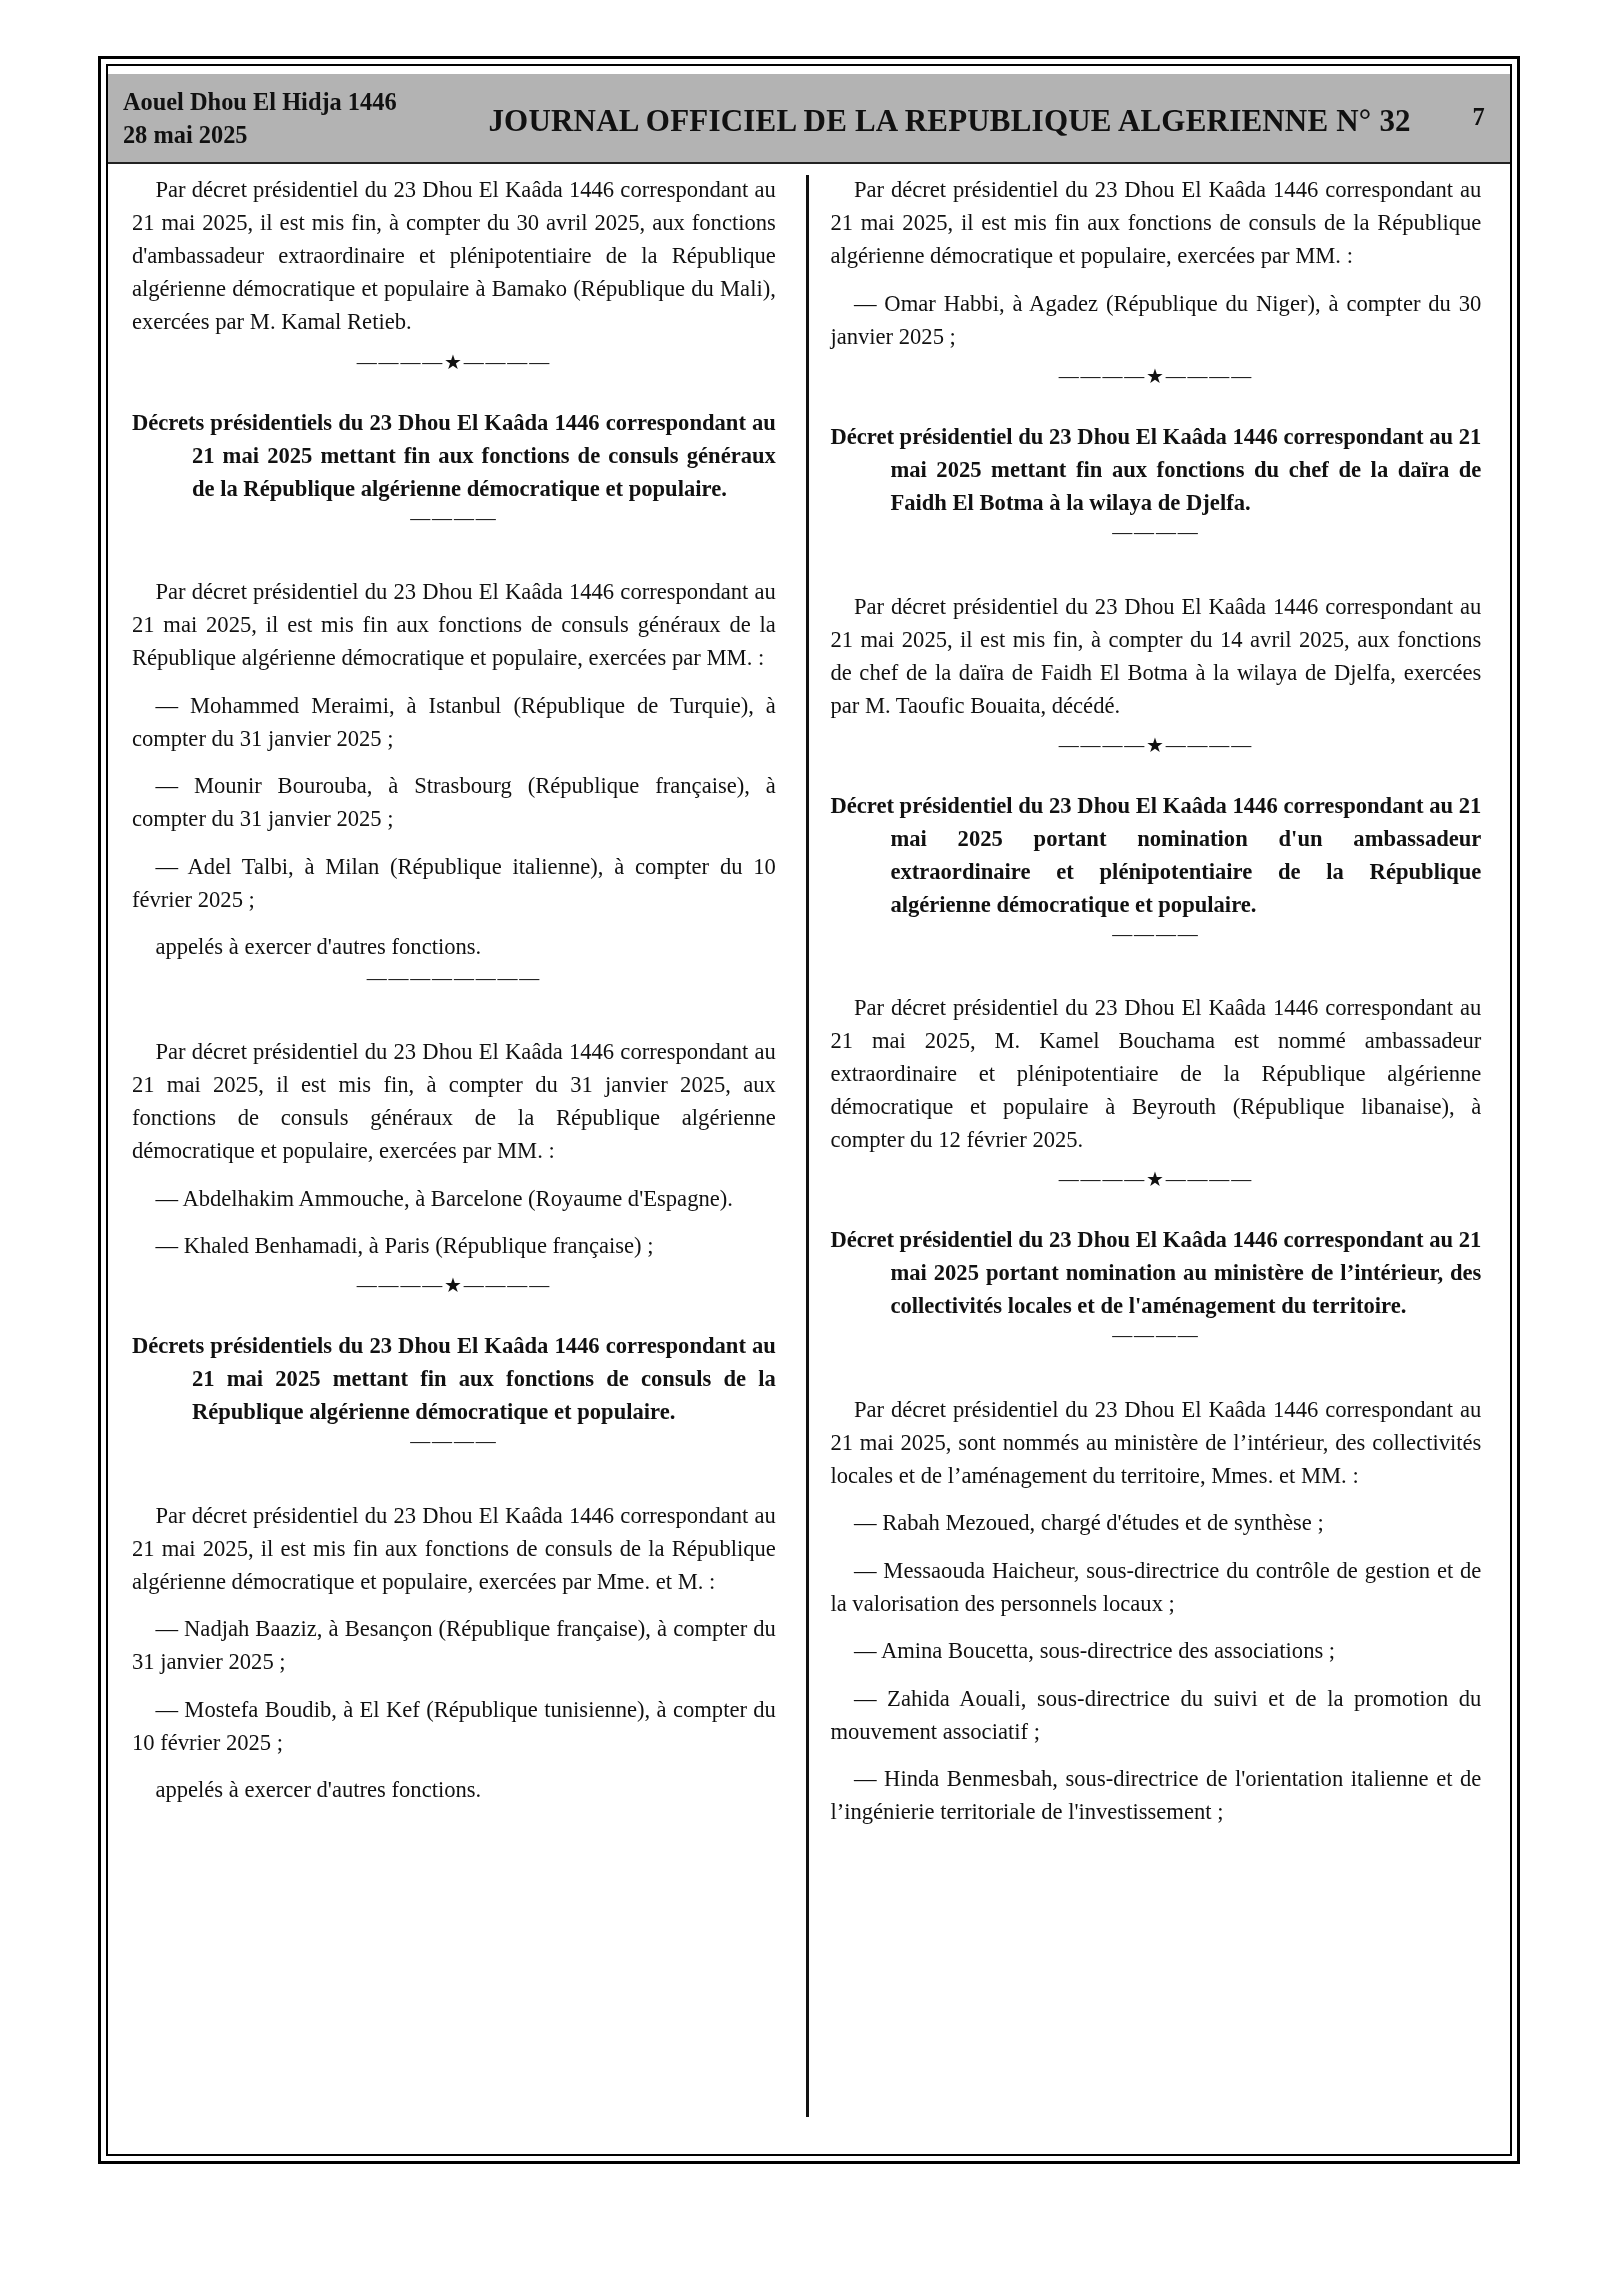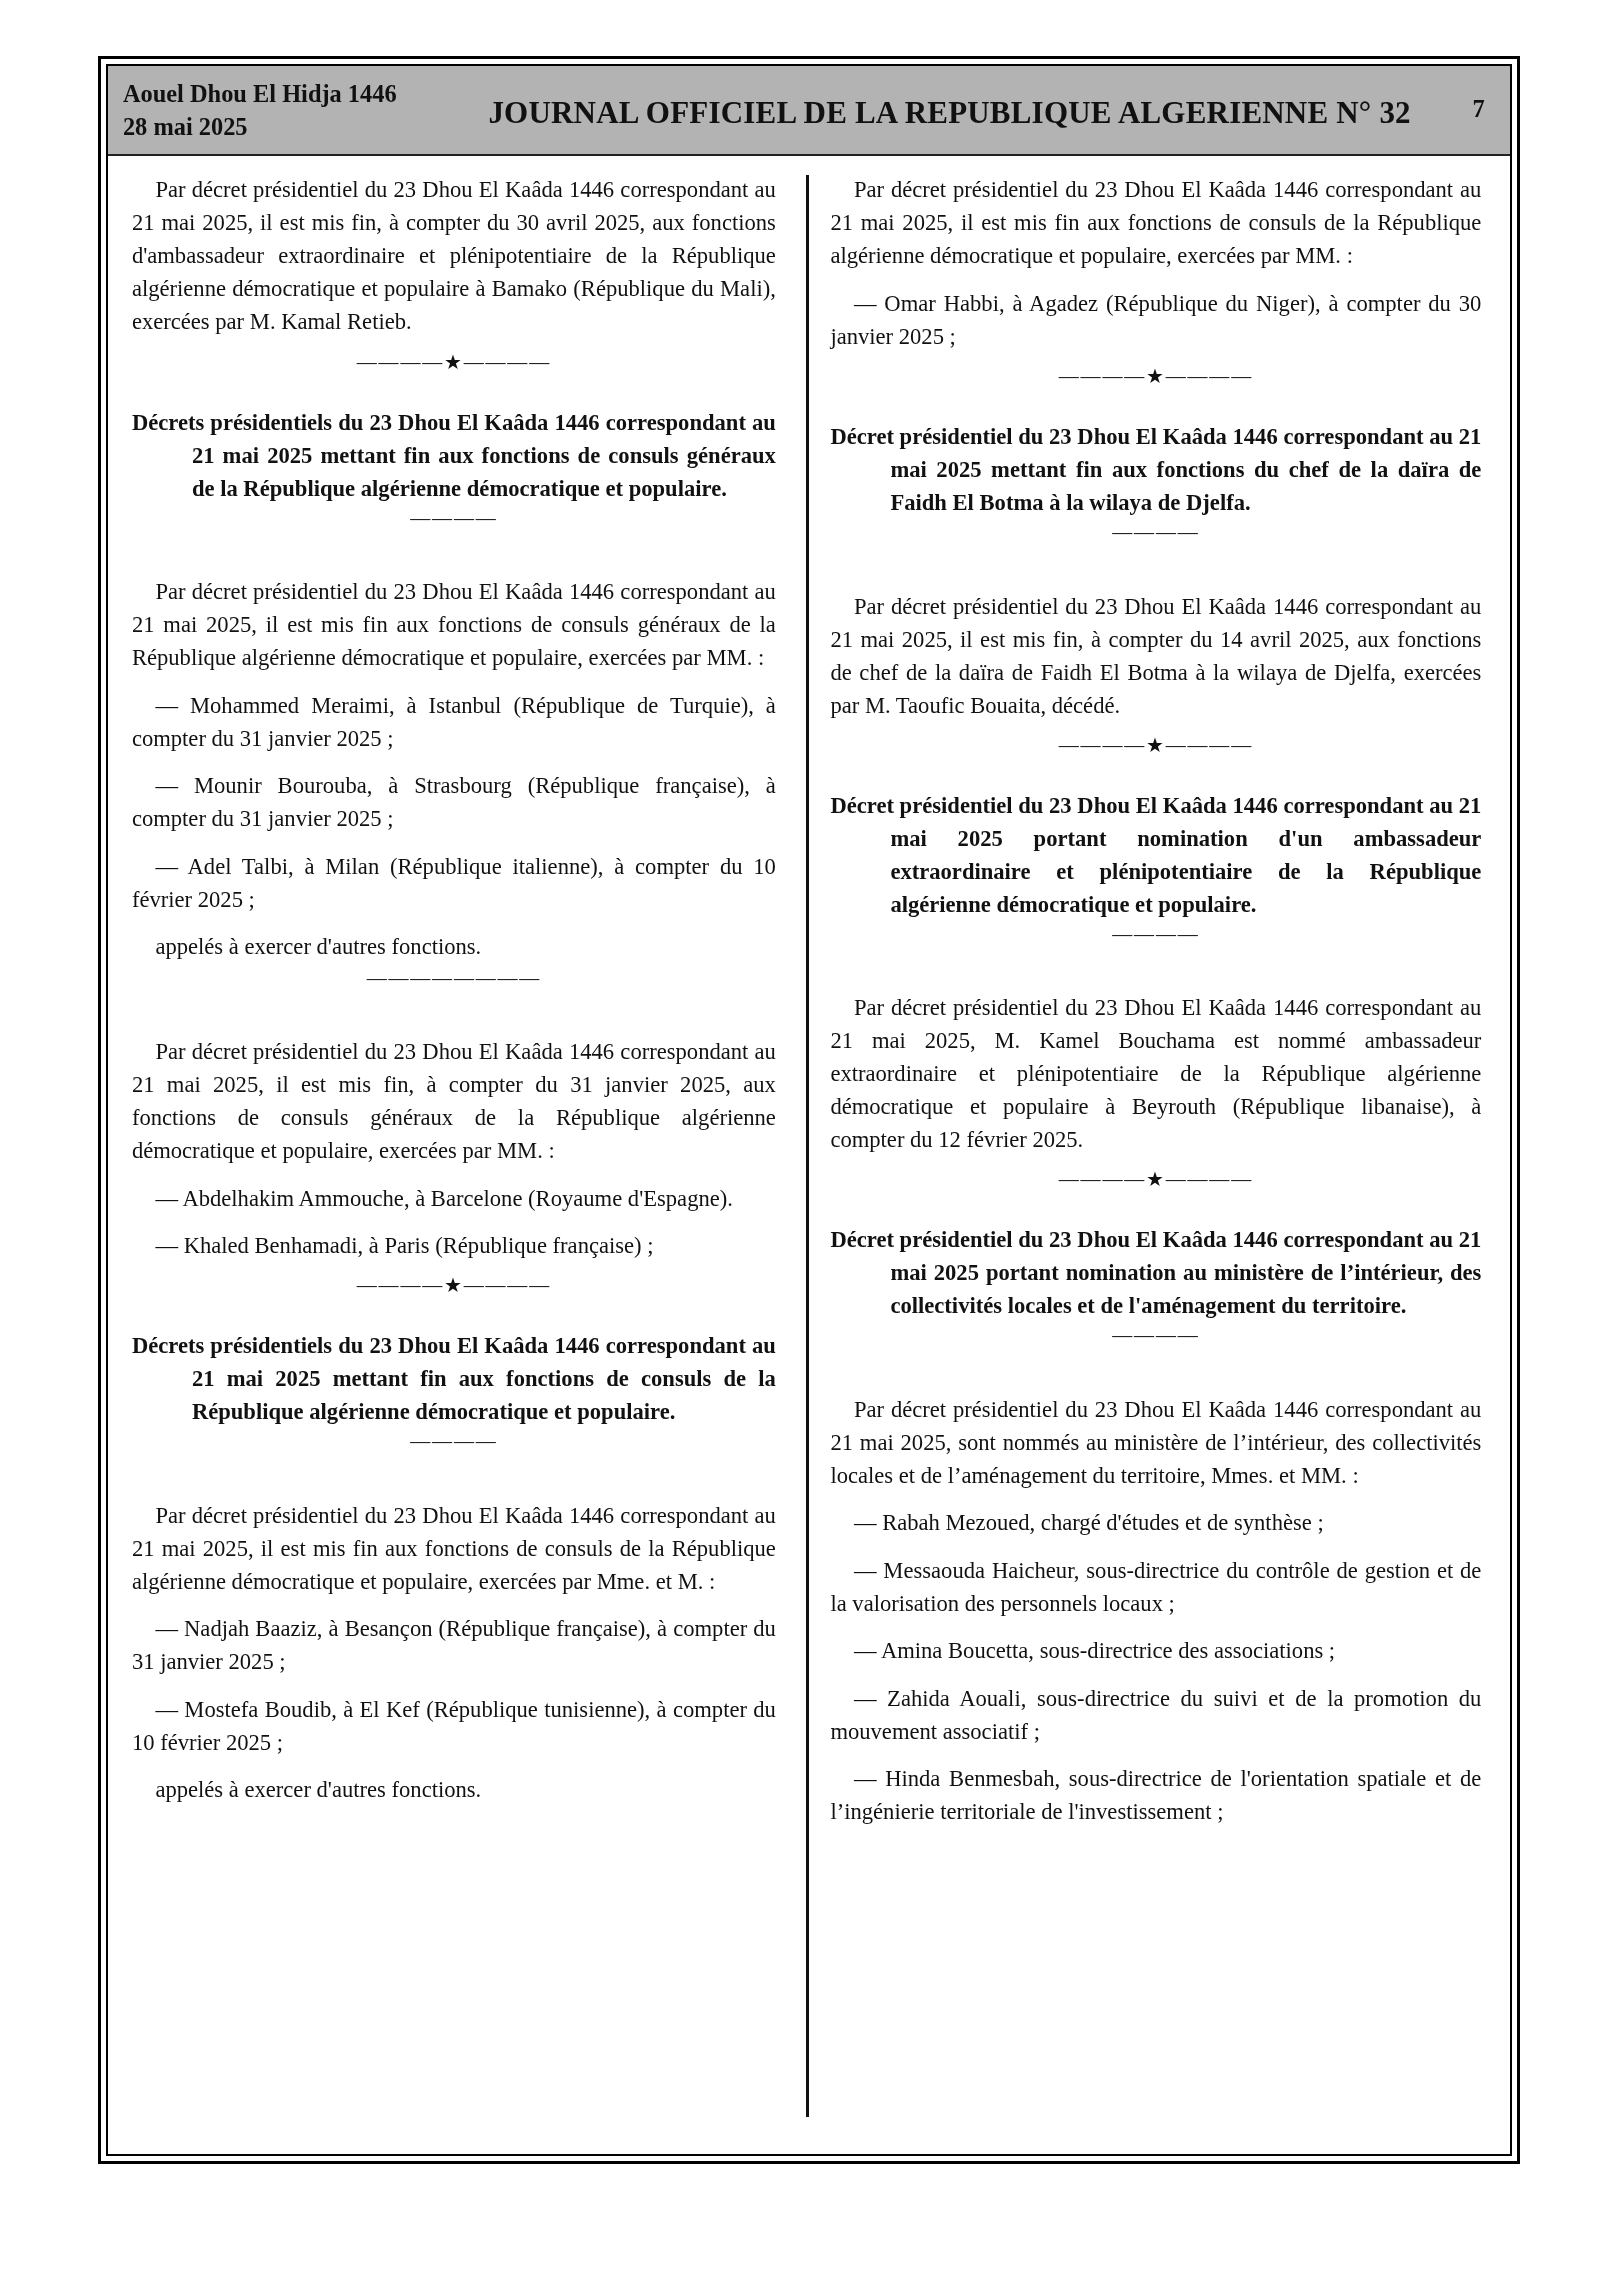--- a/index.html
+++ b/index.html
@@ -1,19 +1,19 @@
 <!DOCTYPE html>
 <html style="font-size:14.5px"><head>
 <meta charset="utf-8">
 <style>
   html, body { margin:0; padding:0; background:#fff; }
   body { width:1615px; height:2285px; position:relative; font-family:"Liberation Serif", serif; color:#111; }
   .outer { position:absolute; left:98px; top:56px; width:1422px; height:2108px; border:3.6px solid #000; box-sizing:border-box; }
   .inner { position:absolute; left:5.4px; top:5.4px; right:5.4px; bottom:5.4px; border:2.7px solid #000; box-sizing:border-box; }
-  .header { position:absolute; left:0; top:0; right:0; height:90px; background:#b3b3b3; border-bottom:2.7px solid #222; box-sizing:border-box; font-weight:bold; }
+  .header { position:absolute; left:0; top:8px; right:0; height:90px; background:#b3b3b3; border-bottom:2.7px solid #222; box-sizing:border-box; font-weight:bold; }
   .hdr-left { position:absolute; left:14.5px; top:11px; font-size:24.4px; line-height:33px; }
   .hdr-title { position:absolute; left:380px; top:29px; font-size:31px; letter-spacing:0.2px; }
   .hdr-page { position:absolute; right:25px; top:29px; font-size:24.4px; }
   .col { position:absolute; top:107px; width:644px; font-size:22.6px; line-height:33px; }
   .col.left { left:23.5px; }
   .col.right { left:722px; width:651px; }
   .divider { position:absolute; left:698px; top:109px; width:2.7px; height:1942px; background:#111; }
   p { margin:0 0 14.5px 0; text-align:justify; text-align-last:left; }
   p.para { text-indent:23.5px; }
   p.item { text-indent:23.5px; }
@@ -79,17 +79,17 @@
       <p class="para">Par décret présidentiel du 23 Dhou El Kaâda 1446 correspondant au 21 mai 2025, M. Kamel Bouchama est nommé ambassadeur extraordinaire et plénipotentiaire de la République algérienne démocratique et populaire à Beyrouth (République libanaise), à compter du 12 février 2025.</p>
       <div class="star-sep">————★————</div>
 
       <div class="heading">Décret présidentiel du 23 Dhou El Kaâda 1446 correspondant au 21 mai 2025 portant nomination au ministère de l’intérieur, des collectivités locales et de l'aménagement du territoire.</div>
       <div class="sep big">————</div>
       <p class="para">Par décret présidentiel du 23 Dhou El Kaâda 1446 correspondant au 21 mai 2025, sont nommés au ministère de l’intérieur, des collectivités locales et de l’aménagement du territoire, Mmes. et MM. :</p>
       <p class="item">— Rabah Mezoued, chargé d'études et de synthèse ;</p>
       <p class="item">— Messaouda Haicheur, sous-directrice du contrôle de gestion et de la valorisation des personnels locaux ;</p>
       <p class="item">— Amina Boucetta, sous-directrice des associations ;</p>
       <p class="item">— Zahida Aouali, sous-directrice du suivi et de la promotion du mouvement associatif ;</p>
-      <p class="item">— Hinda Benmesbah, sous-directrice de l'orientation spatiale et de l’ingénierie territoriale de l'investissement ;</p>
+      <p class="item">— Hinda Benmesbah, sous-directrice de l'orientation italienne et de l’ingénierie territoriale de l'investissement ;</p>
     </div>
   </div>
 </div>
 
 
 </body></html>

